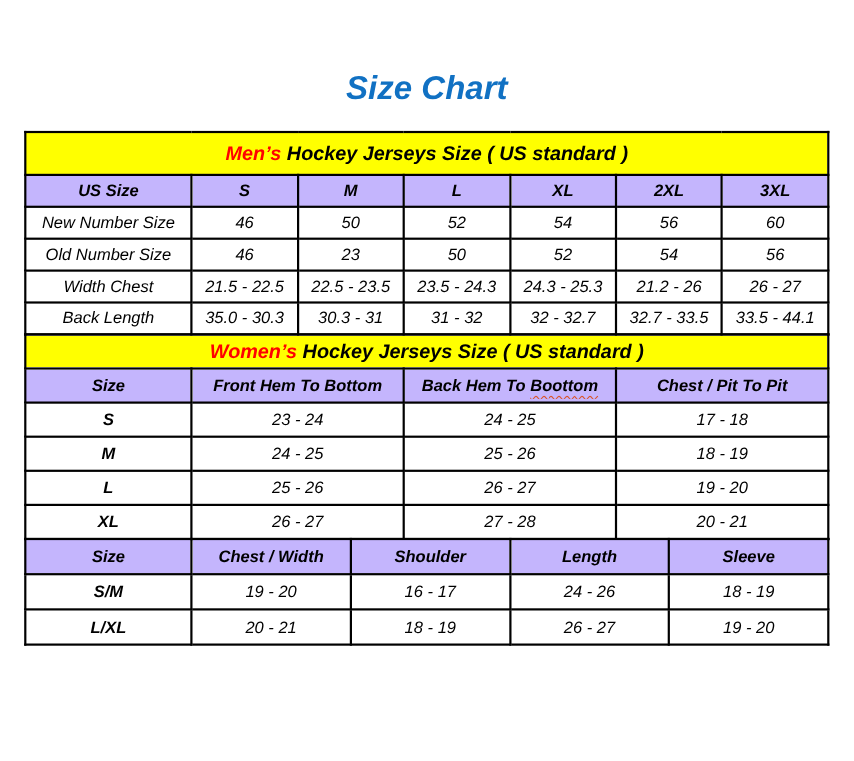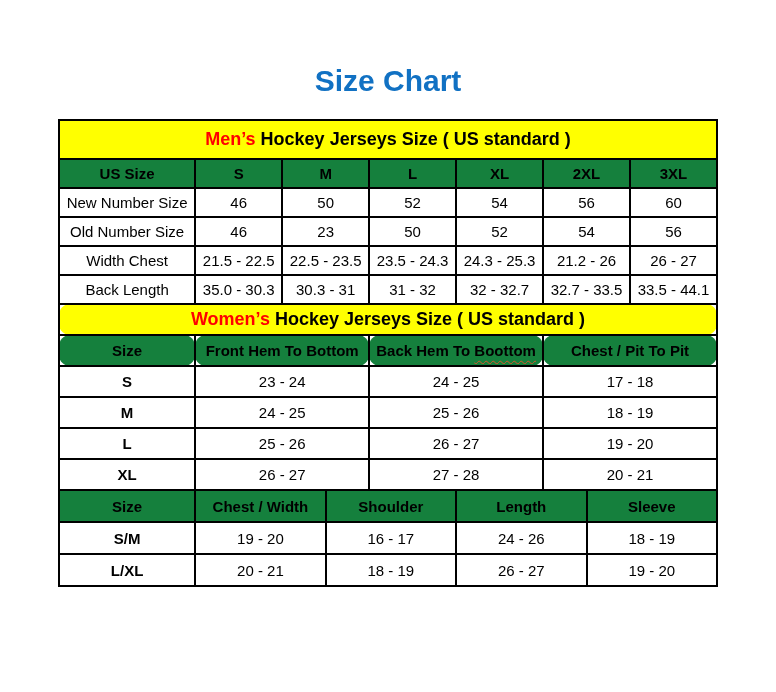--- a/index.html
+++ b/index.html
@@ -16,24 +16,26 @@
   }
   .page-title {
     margin: 0;
     padding-top: 64px;
     padding-bottom: 21px;
     text-align: center;
     font-size: 30px;
     font-weight: bold;
     color: #1171C3;
     letter-spacing: 0px;
+    font-style: italic;
   }
   #chart {
-    width: 660px;
+    width: 732px;
     margin: 0 auto;
+    font-style: italic;
   }
   table {
     width: 100%;
     border-collapse: collapse;
     table-layout: fixed;
   }
   table + table {
     margin-top: -2px;
   }
   th, td {
@@ -50,26 +52,26 @@
     background: #FFFF00;
     font-size: 18px;
     font-weight: bold;
     height: 31px;
   }
   tr.band .hl {
     color: #FF0000;
   }
   th {
     font-weight: bold;
-    background: #15803d;
+    background: #c4b5fd;
   }
   td.row-label-bold {
     font-weight: bold;
   }
-  #womens th, #womens td { height: 23px; border-radius: 11px; }
+  #womens th, #womens td { height: 23px; }
   #youth th, #youth td { height: 24px; }
   .squiggle {
     text-decoration: underline;
     text-decoration-style: wavy;
     text-decoration-color: #D9542B;
     text-decoration-thickness: 1px;
     text-underline-offset: 4px;
     text-align: right;
   }
 </style>

